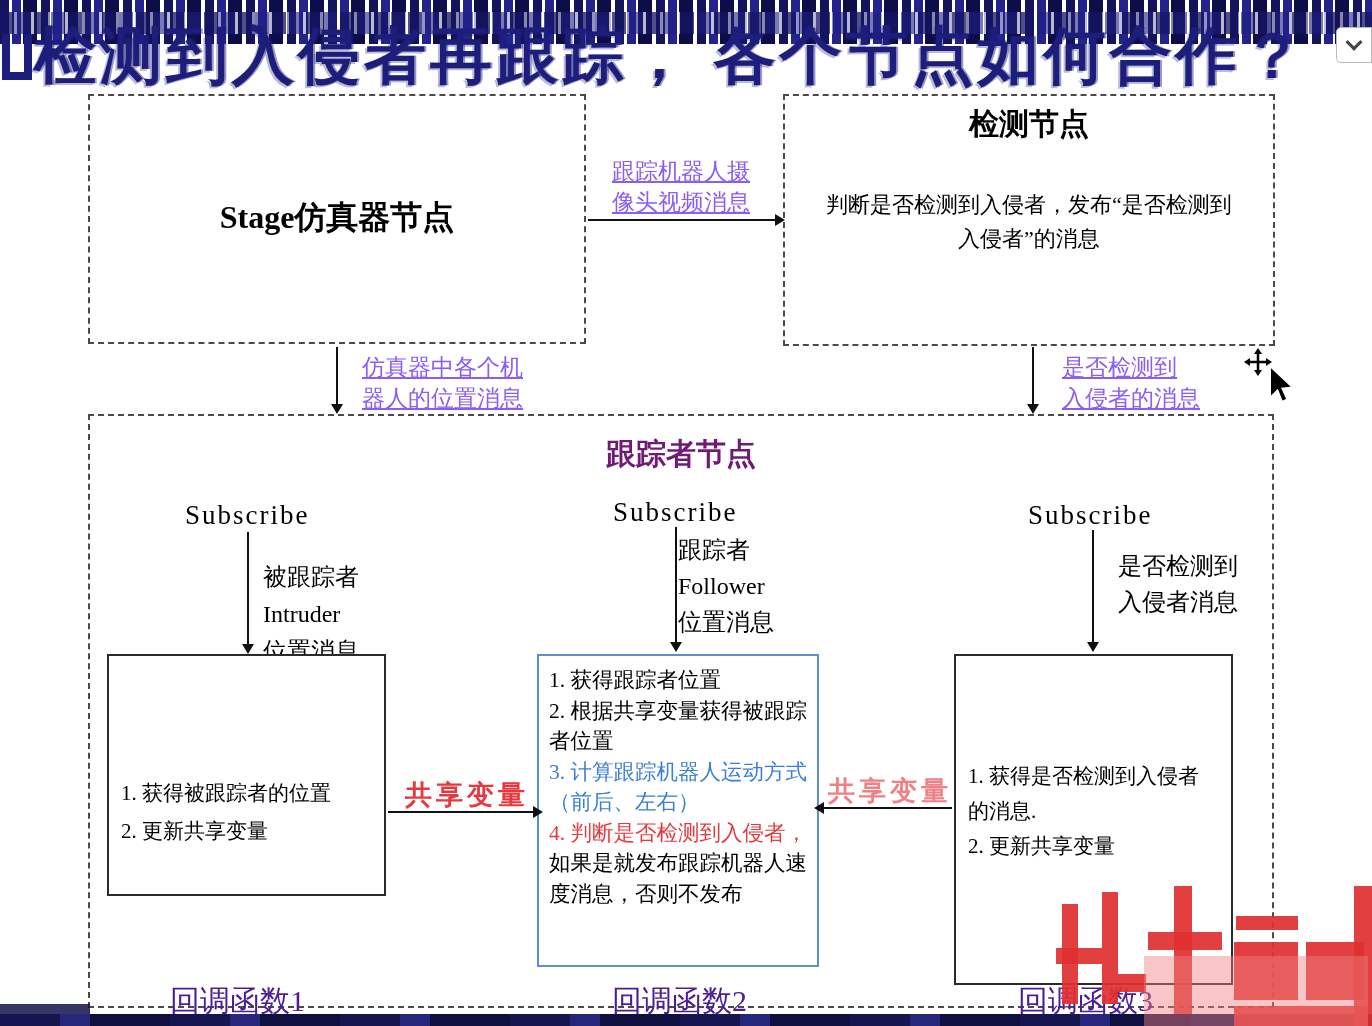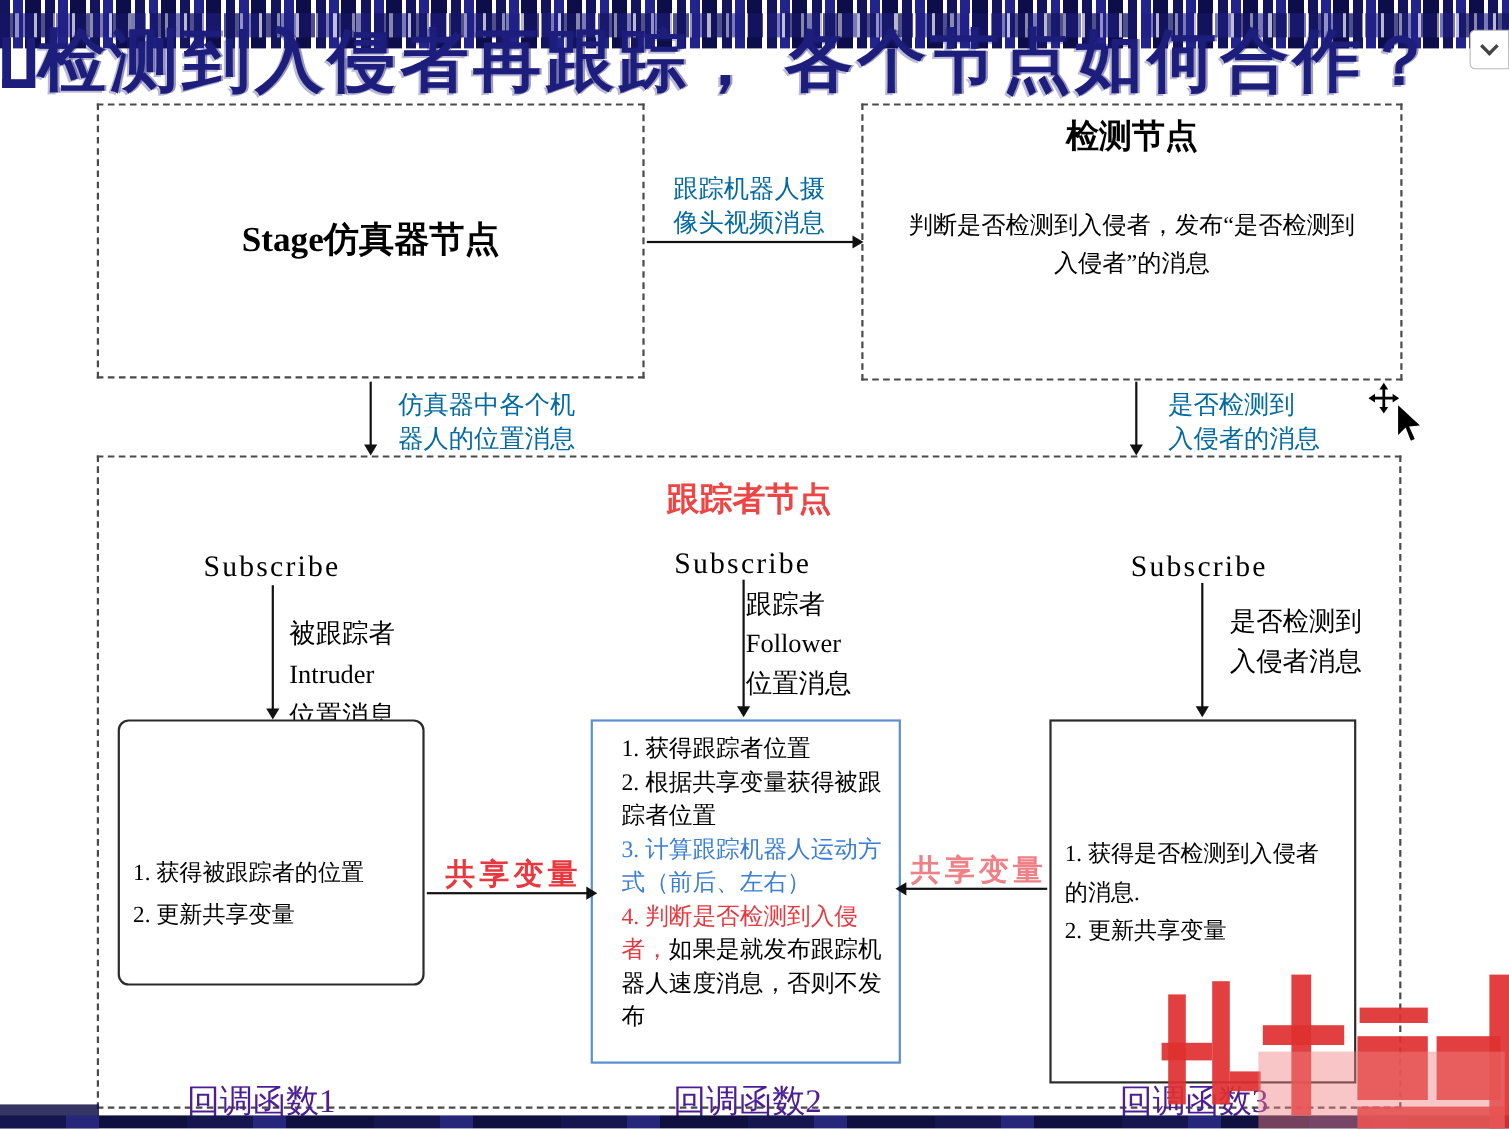--- a/index.html
+++ b/index.html
@@ -49,45 +49,45 @@
 
   .stage-box{left:88px;top:94px;width:498px;height:250px;}
   .stage-label{padding-top:100px;text-align:center;font-size:32px;font-weight:bold;color:#000;}
 
   .detect-box{left:783px;top:94px;width:492px;height:252px;}
   .detect-title{padding-top:8px;text-align:center;font-size:30px;font-weight:bold;color:#000;}
   .detect-body{position:absolute;left:0;top:92px;width:100%;text-align:center;font-size:22px;
     line-height:34px;white-space:pre-line;color:#000;}
 
   .tracker-box{left:88px;top:414px;width:1186px;height:594px;}
-  .tracker-title{padding-top:18px;text-align:center;font-size:30px;font-weight:bold;color:#ef4444;}
+  .tracker-title{padding-top:18px;text-align:center;font-size:30px;font-weight:bold;color:#701a75;}
 
   
   .vline{position:absolute;width:2px;background:var(--line-black);}
   .vline::after{content:"";position:absolute;bottom:-9px;left:50%;transform:translateX(-50%);
     border-left:6px solid transparent;border-right:6px solid transparent;border-top:10px solid var(--line-black);}
   .hline{position:absolute;height:2px;background:var(--line-black);}
   .hline.ar-right::after{content:"";position:absolute;right:-9px;top:50%;transform:translateY(-50%);
     border-top:6px solid transparent;border-bottom:6px solid transparent;border-left:10px solid var(--line-black);}
   .hline.ar-left::before{content:"";position:absolute;left:-9px;top:50%;transform:translateY(-50%);
     border-top:6px solid transparent;border-bottom:6px solid transparent;border-right:10px solid var(--line-black);}
 
-  .edge-label{position:absolute;font-size:23px;line-height:31px;white-space:pre-line;color:#0369a1;}
+  .edge-label{position:absolute;font-size:23px;line-height:31px;white-space:pre-line;color:#8b5cf6;text-decoration:underline;}
   .subscribe{position:absolute;font-size:27px;letter-spacing:2px;color:#000;}
   .topic-label{position:absolute;font-size:24px;line-height:37px;white-space:pre-line;color:#000;}
   .callback-label{position:absolute;font-size:30px;color:#4c1d95;font-family:Liberation Serif, serif;}
   .shared-label{position:absolute;font-size:27px;letter-spacing:4px;font-weight:bold;text-align:right;}
   .shared-label.red{color:var(--accent-red);}
   .shared-label.pink{color:var(--accent-pink);}
 
   
   .cb-text{font-size:21px;line-height:38px;color:#000;}
   .box1-text{padding:118px 12px 0 12px;}
   .box3-text{padding:103px 12px 0 12px;line-height:35px;}
-  .box2-text{padding:9px 10px 0 26px;font-size:21.5px;line-height:30.5px;color:#000;}
+  .box2-text{padding:9px 10px 0 10px;font-size:21.5px;line-height:30.5px;color:#000;}
   .t-blue{color:var(--accent-blue);}
   .t-red{color:var(--accent-red);}
 
   
   .watermark{position:absolute;left:1056px;top:886px;width:320px;height:140px;z-index:5;}
   .wm{position:absolute;background:var(--watermark-red);opacity:.92;}
   .wm.light{background:#f08080;opacity:.45;}
 
   
   .bottom-bar{position:absolute;left:0;top:1014px;width:1372px;height:12px;
@@ -134,21 +134,21 @@
 
   <div class="dashed-box tracker-box">
     <div class="tracker-title">跟踪者节点</div>
   </div>
 
   <div class="subscribe" style="left:185px;top:500px;">Subscribe</div>
   <div class="vline" style="left:247px;top:532px;height:113px;"></div>
   <div class="topic-label" style="left:263px;top:538px;margin-top:21px;">被跟踪者
 Intruder
 位置消息</div>
-  <div class="solid-box" style="left:107px;top:654px;width:279px;height:242px;border-radius:10px;">
+  <div class="solid-box" style="left:107px;top:654px;width:279px;height:242px;">
     <div class="cb-text box1-text">
       <div>1. 获得被跟踪者的位置</div>
       <div>2. 更新共享变量</div>
     </div>
   </div>
   <div class="callback-label" style="left:170px;top:981px;">回调函数1</div>
 
   <div class="subscribe" style="left:613px;top:497px;">Subscribe</div>
   <div class="vline" style="left:675px;top:527px;height:116px;"></div>
   <div class="topic-label" style="left:678px;top:532px;width:140px;text-align:left;line-height:36px;">跟踪者

